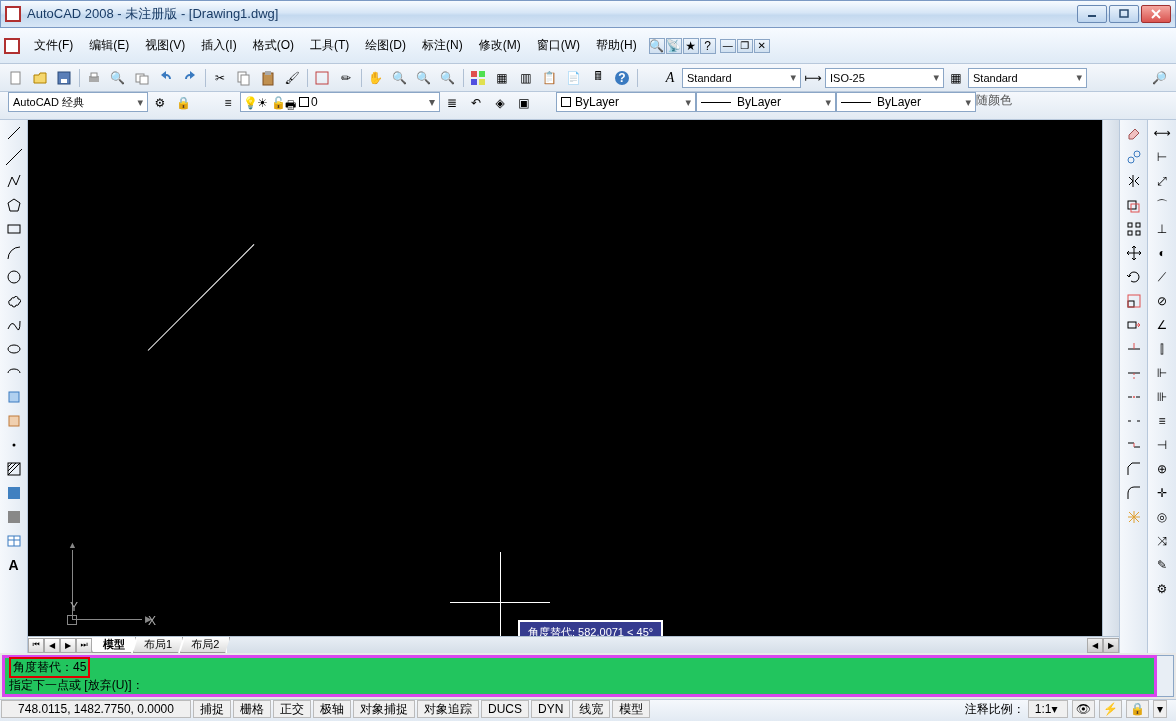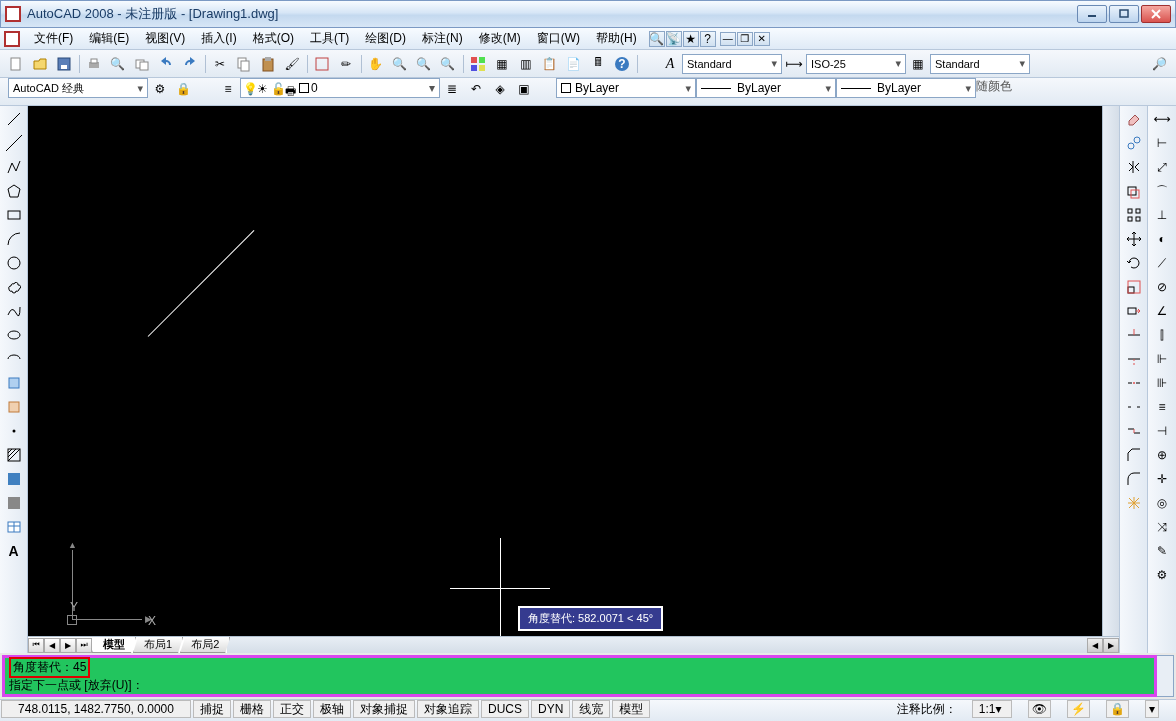--- a/index.html
+++ b/index.html
@@ -6,37 +6,37 @@
 body{width:1176px;height:721px;overflow:hidden;background:#e8e8e8;display:flex;flex-direction:column}
 .titlebar{height:28px;background:linear-gradient(#f7fbff,#d7e6f6 45%,#c4d9ef 55%,#d7e6f6);display:flex;align-items:center;border:1px solid #7b99c3}
 .title-icon{width:16px;height:16px;margin:0 4px;background:#b03030;display:inline-block;position:relative}
 .title-icon:before{content:"";position:absolute;inset:2px;background:#fff}
 .title-text{flex:1;font-size:13px;color:#1a3c66;padding-left:2px}
 .winbtns{display:flex;margin-right:4px;gap:2px}
 .winbtn{width:30px;height:18px;border:1px solid #6a8ab5;border-radius:2px;background:linear-gradient(#eaf3fc,#bcd4ee);display:flex;align-items:center;justify-content:center;cursor:pointer}
 .winbtn.close{background:linear-gradient(#f5a7a0,#d9534f);border-color:#a03030}
 .winbtn svg{width:12px;height:10px}
 
-.menubar{height:22px;background:linear-gradient(#f7fbff,#dfeaf6);display:flex;align-items:center;border-bottom:1px solid #b8c8db;padding-left:4px}
+.menubar{height:36px;background:linear-gradient(#f7fbff,#dfeaf6);display:flex;align-items:center;border-bottom:1px solid #b8c8db;padding-left:4px}
 .menubar .app-icon{width:16px;height:16px;margin-right:6px;background:#b03030;position:relative}
 .menubar .app-icon:before{content:"";position:absolute;inset:2px;background:#fff}
 .menu-item{padding:3px 8px;cursor:pointer;white-space:nowrap}
 .menubar .help-input{margin-left:auto;width:270px;height:18px;border:1px solid #8ba6c6;background:#fff;padding:0 4px;color:#555}
 .menu-right{display:flex;gap:1px;margin:0 4px}
 .menu-right .ibtn{width:16px;height:16px;border:1px solid #8ba6c6;background:linear-gradient(#eef5fc,#d0e0f0);display:flex;align-items:center;justify-content:center;cursor:pointer}
 .doc-ctrl{display:flex;gap:1px;margin-right:4px}
 .doc-ctrl .d{width:16px;height:14px;border:1px solid #8ba6c6;background:linear-gradient(#eef5fc,#d0e0f0);display:flex;align-items:center;justify-content:center;cursor:pointer;font-size:10px}
 
 .toolbar{height:28px;background:linear-gradient(#f5f8fc,#e2eaf3);display:flex;align-items:center;border-bottom:1px solid #b8c8db;padding:0 4px;gap:0}
 .tbtn{width:22px;height:22px;display:flex;align-items:center;justify-content:center;cursor:pointer;border:1px solid transparent;margin:0 1px}
 .tsep{width:6px;height:22px;position:relative}
 .tsep:before{content:"";position:absolute;left:3px;top:2px;bottom:2px;width:1px;background:#b0c0d4}
 .tdrop{width:160px;height:20px;border:1px solid #8ba6c6;background:#fff;display:flex;align-items:center;padding:0 4px;cursor:pointer;position:relative;font-size:11px}
 .tdrop:after{content:"▾";position:absolute;right:4px;color:#555}
-.tdrop.sm{width:100px}
+.tdrop.sm{width:119px}
 .tdrop.md{width:140px}
 
 .toolbar2{height:28px;background:linear-gradient(#f5f8fc,#e2eaf3);display:flex;align-items:flex-start;border-bottom:1px solid #b8c8db;padding:0 4px}
 .layer-drop{width:200px;height:20px;border:1px solid #8ba6c6;background:#fff;display:flex;align-items:center;padding:0 2px;cursor:pointer;position:relative;gap:2px}
 .layer-drop:after{content:"▾";position:absolute;right:4px;color:#555}
 .mini-icon{width:12px;height:12px;display:inline-block}
 
 .workarea{flex:1;display:flex;min-height:0;background:#ccc}
 .vtoolbar{width:28px;background:linear-gradient(90deg,#f5f8fc,#e2eaf3);border-right:1px solid #b8c8db;display:flex;flex-direction:column;align-items:center;padding:2px 0;gap:2px}
 .vtoolbar.right{border-right:none;border-left:1px solid #b8c8db}
@@ -70,21 +70,21 @@
 .cmd-line{height:18px;display:flex;align-items:center;padding:0 4px;font-family:Consolas,monospace;font-size:12px}
 .cmd-hl{border:2px solid #d00;display:inline-block;padding:0 2px}
 .cmd-last{border-bottom:none}
 .cmd-scroll{width:17px;background:#e8eef5;border-left:1px solid #b0c0d0}
 .cmd-wrap{display:flex}
 .cmd-body{flex:1}
 
 .statusbar{height:22px;background:linear-gradient(#f5f8fc,#e2eaf3);display:flex;align-items:flex-start;border-top:1px solid #b8c8db;font-size:11px}
 .status-cell{padding:0 6px;height:18px;display:flex;align-items:center;border:1px solid #bbb;margin:0 1px;background:#f0f0f0;cursor:pointer;white-space:nowrap}
 .status-coords{width:190px;justify-content:center}
-.status-right{margin-left:auto;display:flex;align-items:center;gap:14px;padding-right:16px}
+.status-right{margin-left:auto;display:flex;align-items:center;gap:2px;padding-right:8px}
 
 
 .ic{width:16px;height:16px}
 </style>
 </head>
 <body>
 
 <div class="titlebar">
   <span class="title-icon"></span>
   <span class="title-text">AutoCAD 2008 - 未注册版 - [Drawing1.dwg]</span>

